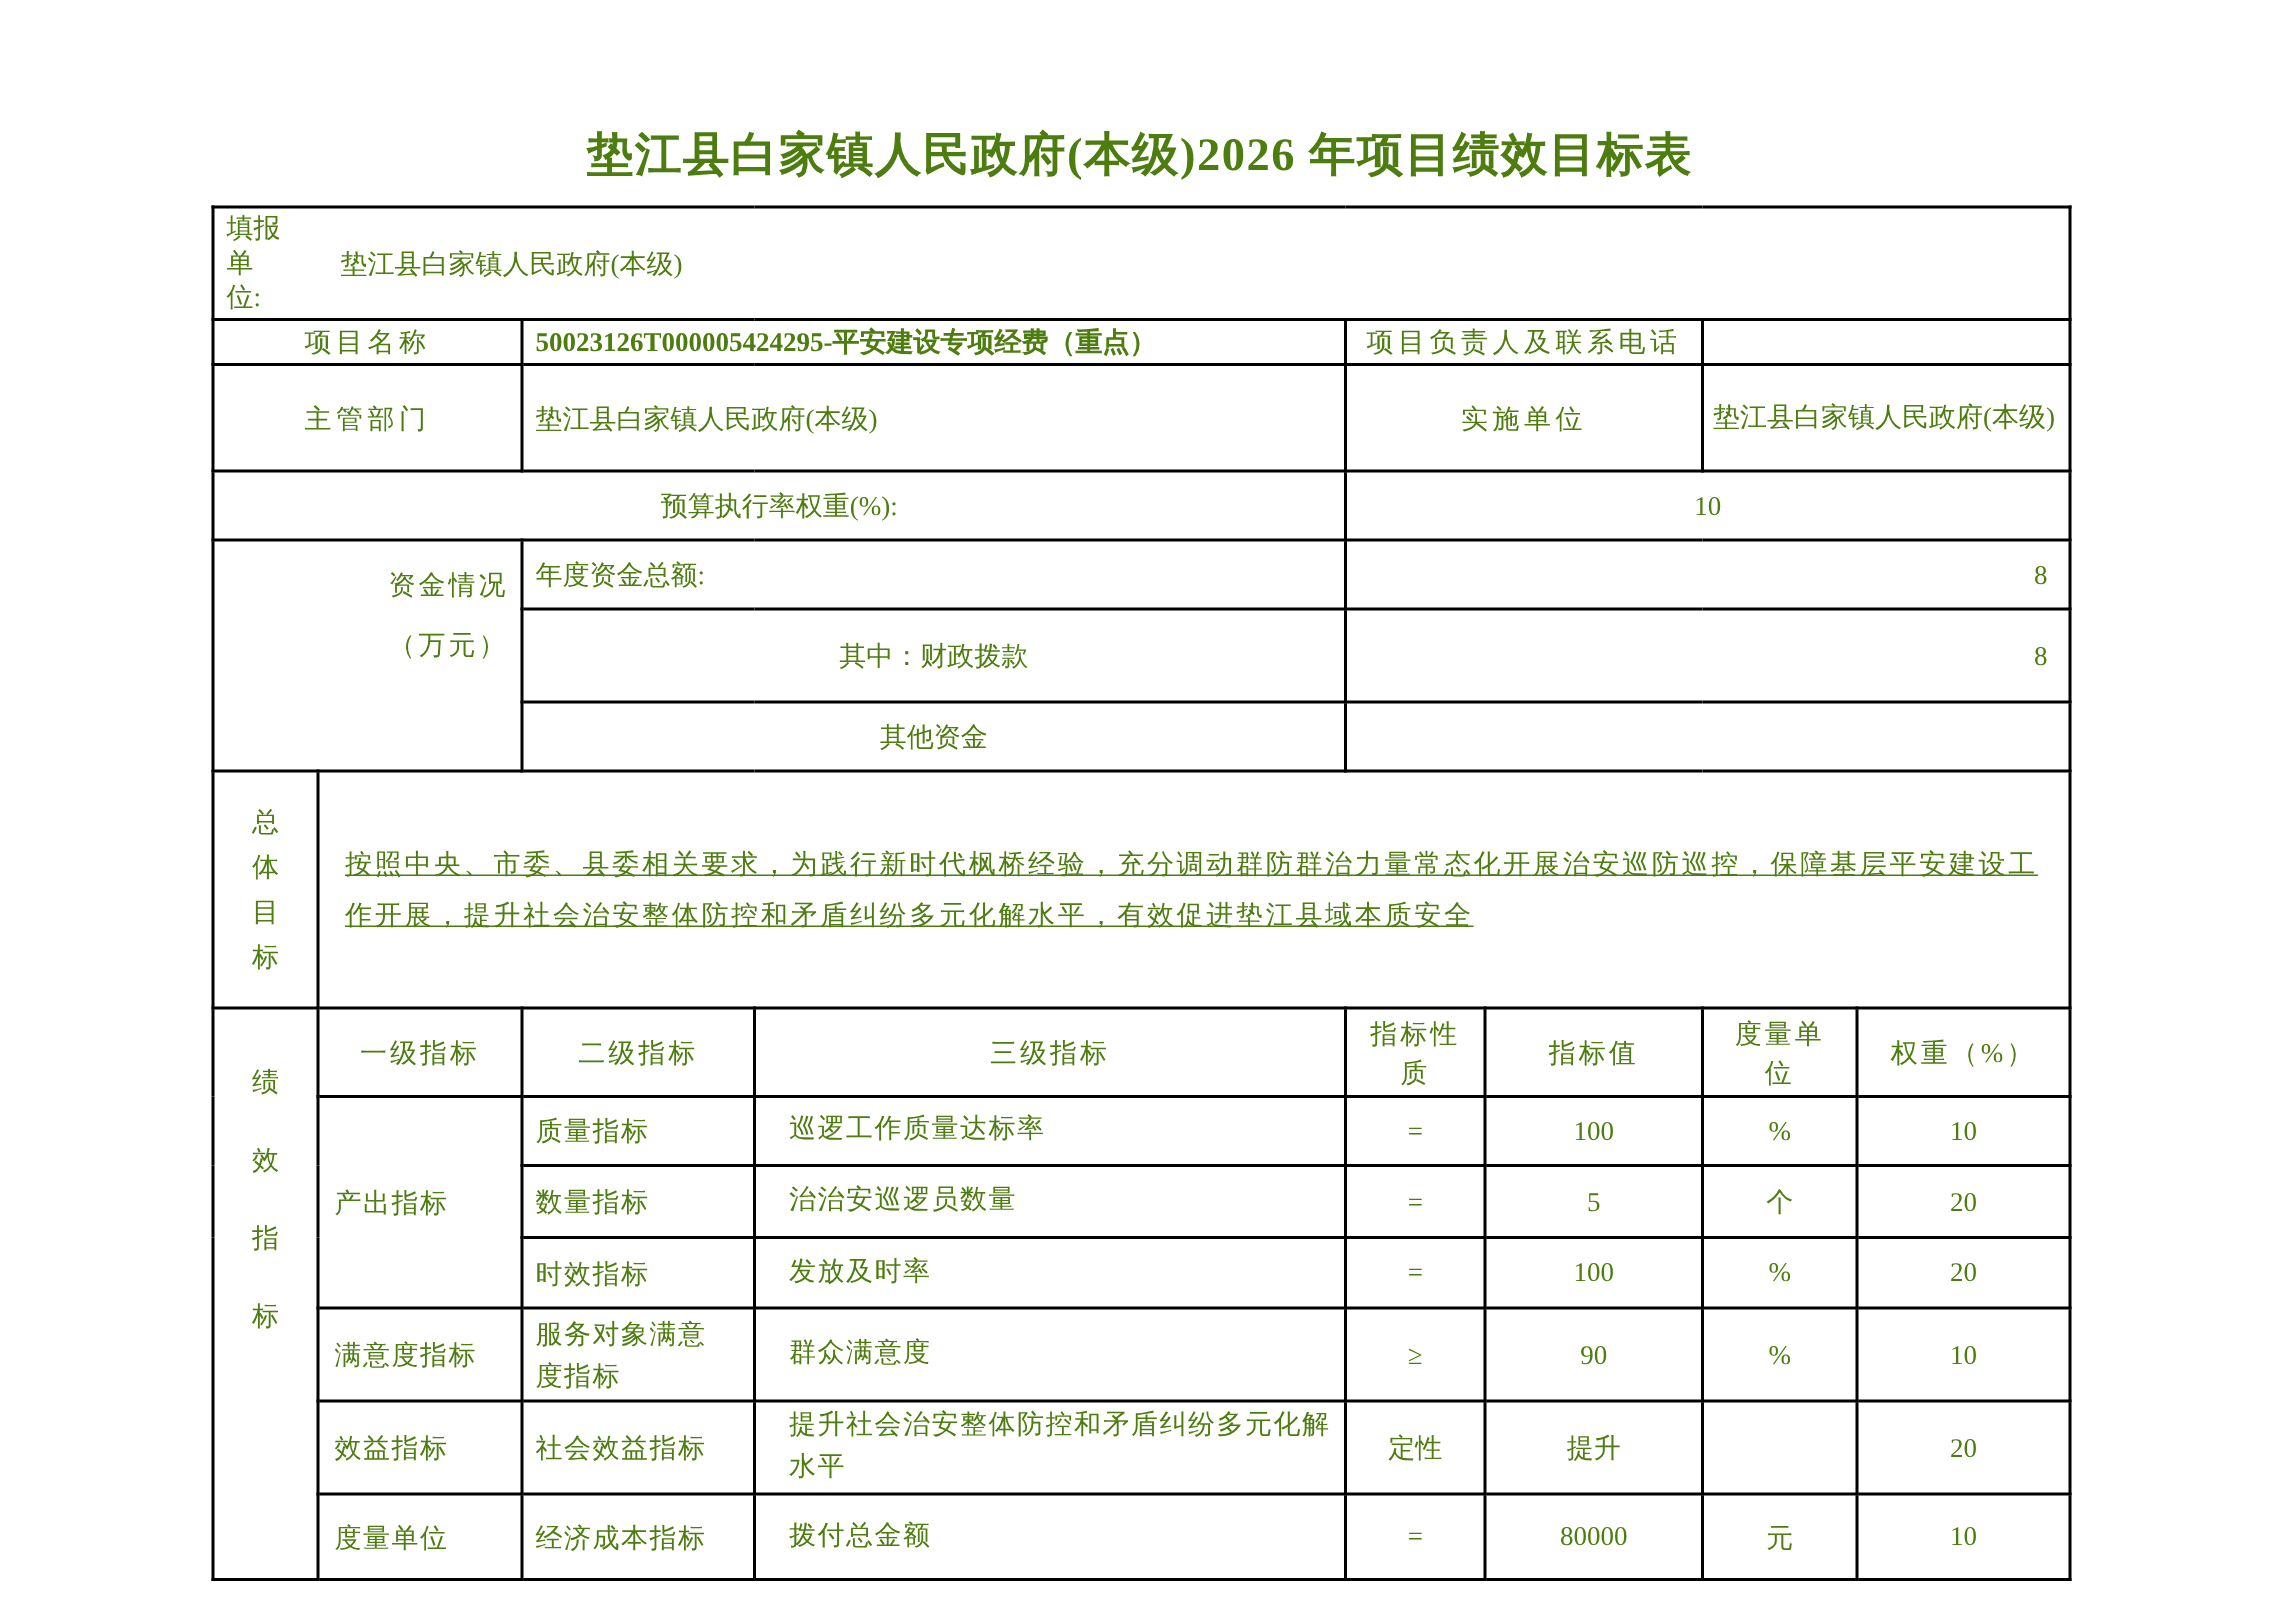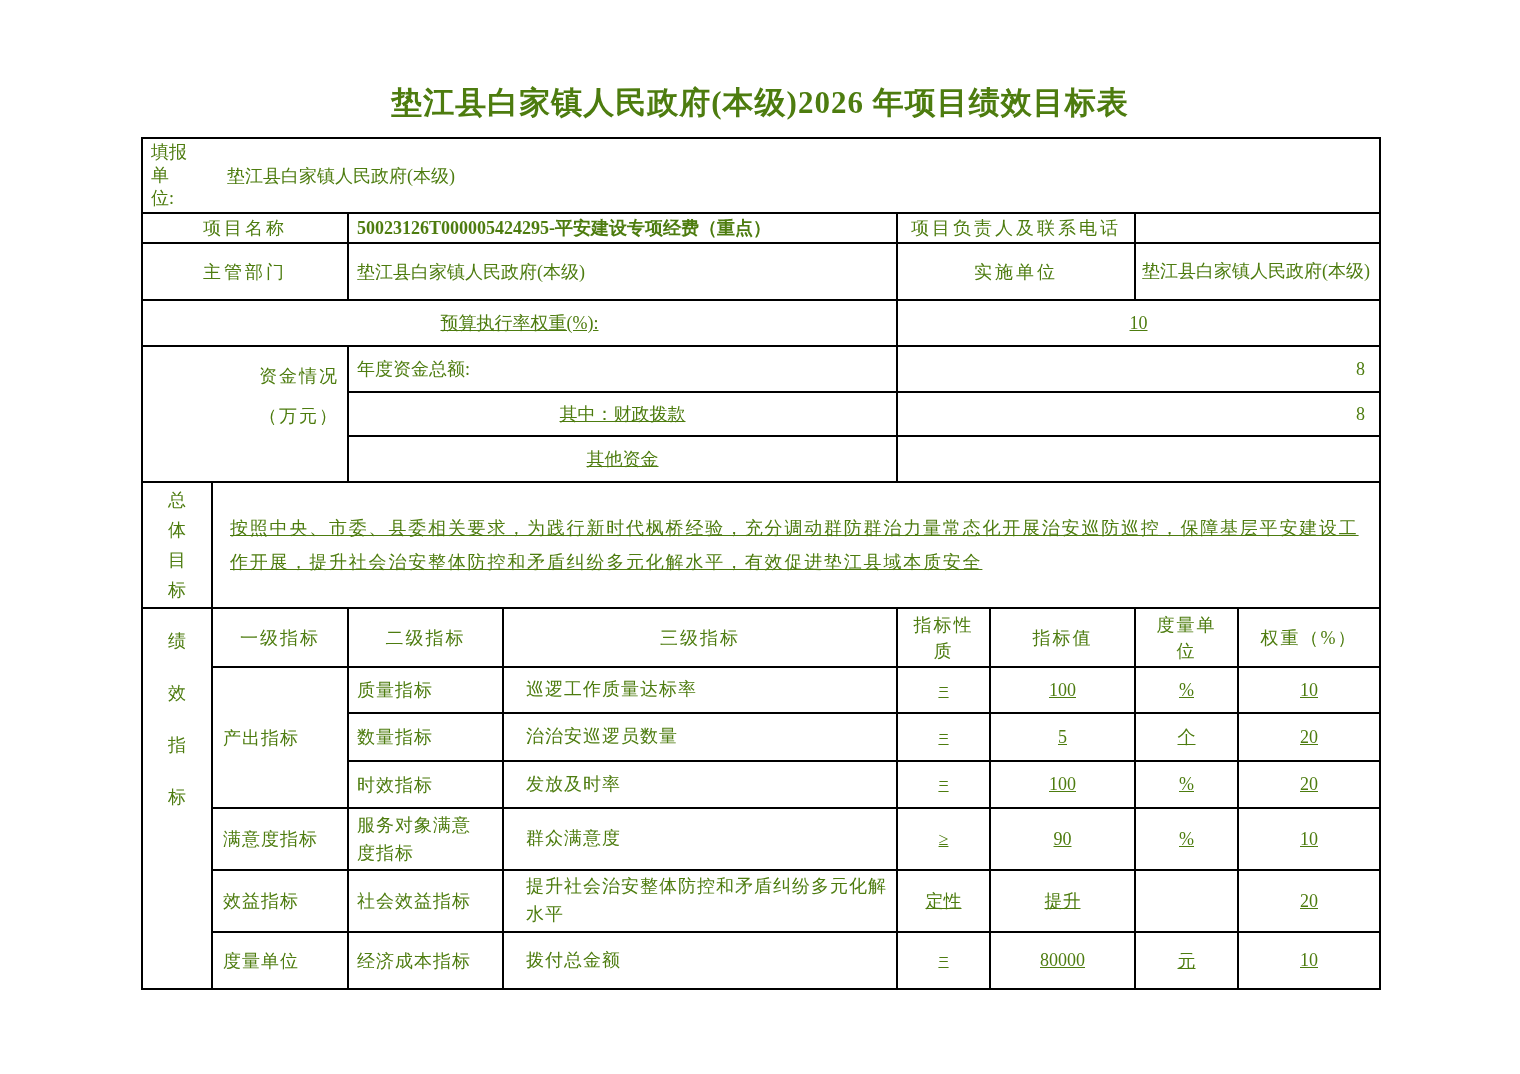--- a/index.html
+++ b/index.html
@@ -46,35 +46,35 @@
     word-break: break-all;
     line-height: 23px;
     flex: 0 0 auto;
   }
   .fill-value { margin-left: 36px; }
   
   .lab { text-align: center; letter-spacing: 3px; }
   .val-left { text-align: left; }
   .val-wrap { text-align: left; line-height: 27px; }
   .val-right { text-align: right; padding-right: 14px; }
-  .center { text-align: center; text-decoration: underline; }
+  .center { text-align: center; }
   .bold { font-weight: bold; }
   
   .fund-group {
     vertical-align: top;
     text-align: center;
     padding-top: 9px;
     letter-spacing: 2px;
   }
   .fund-group .line { display: block; line-height: 40px; text-align: right; }
   
   .vert-cell { text-align: center; }
   .vert-inner {
     width: 20px;
-    margin: 0 auto;
+    margin: 16px auto;
     word-break: break-all;
     text-align: center;
   }
   .goal-vert { line-height: 30px; }
   .perf-vert-cell { vertical-align: top; padding-top: 6px; }
   .perf-vert { line-height: 52px; }
   
   .goal-text {
     line-height: 34px;
     letter-spacing: 1.8px;
@@ -118,41 +118,41 @@
       </td>
     </tr>
 
     <tr style="height:20px">
       <td colspan="2" class="lab">项目名称</td>
       <td colspan="2" class="val-left bold">50023126T000005424295-平安建设专项经费（重点）</td>
       <td colspan="2" class="lab">项目负责人及联系电话</td>
       <td colspan="2" class="val-left"></td>
     </tr>
 
-    <tr style="height:57px">
+    <tr style="height:71px">
       <td colspan="2" class="lab">主管部门</td>
       <td colspan="2" class="val-left">垫江县白家镇人民政府(本级)</td>
       <td colspan="2" class="lab">实施单位</td>
       <td colspan="2" class="val-wrap" style="padding:4px 6px">垫江县白家镇人民政府(本级)</td>
     </tr>
 
     <tr style="height:46px">
       <td colspan="4" class="center">预算执行率权重(%):</td>
       <td colspan="4" class="center">10</td>
     </tr>
 
     <tr style="height:46px">
       <td colspan="2" rowspan="3" class="fund-group">
         <span class="line">资金情况</span>
         <span class="line">（万元）</span>
       </td>
       <td colspan="2" class="val-left">年度资金总额:</td>
       <td colspan="4" class="val-right">8</td>
     </tr>
-    <tr style="height:44px">
+    <tr style="height:62px">
       <td colspan="2" class="center">其中：财政拨款</td>
       <td colspan="4" class="val-right">8</td>
     </tr>
     <tr style="height:46px">
       <td colspan="2" class="center">其他资金</td>
       <td colspan="4" class="val-right"></td>
     </tr>
 
     <tr style="height:125px">
       <td class="vert-cell">

